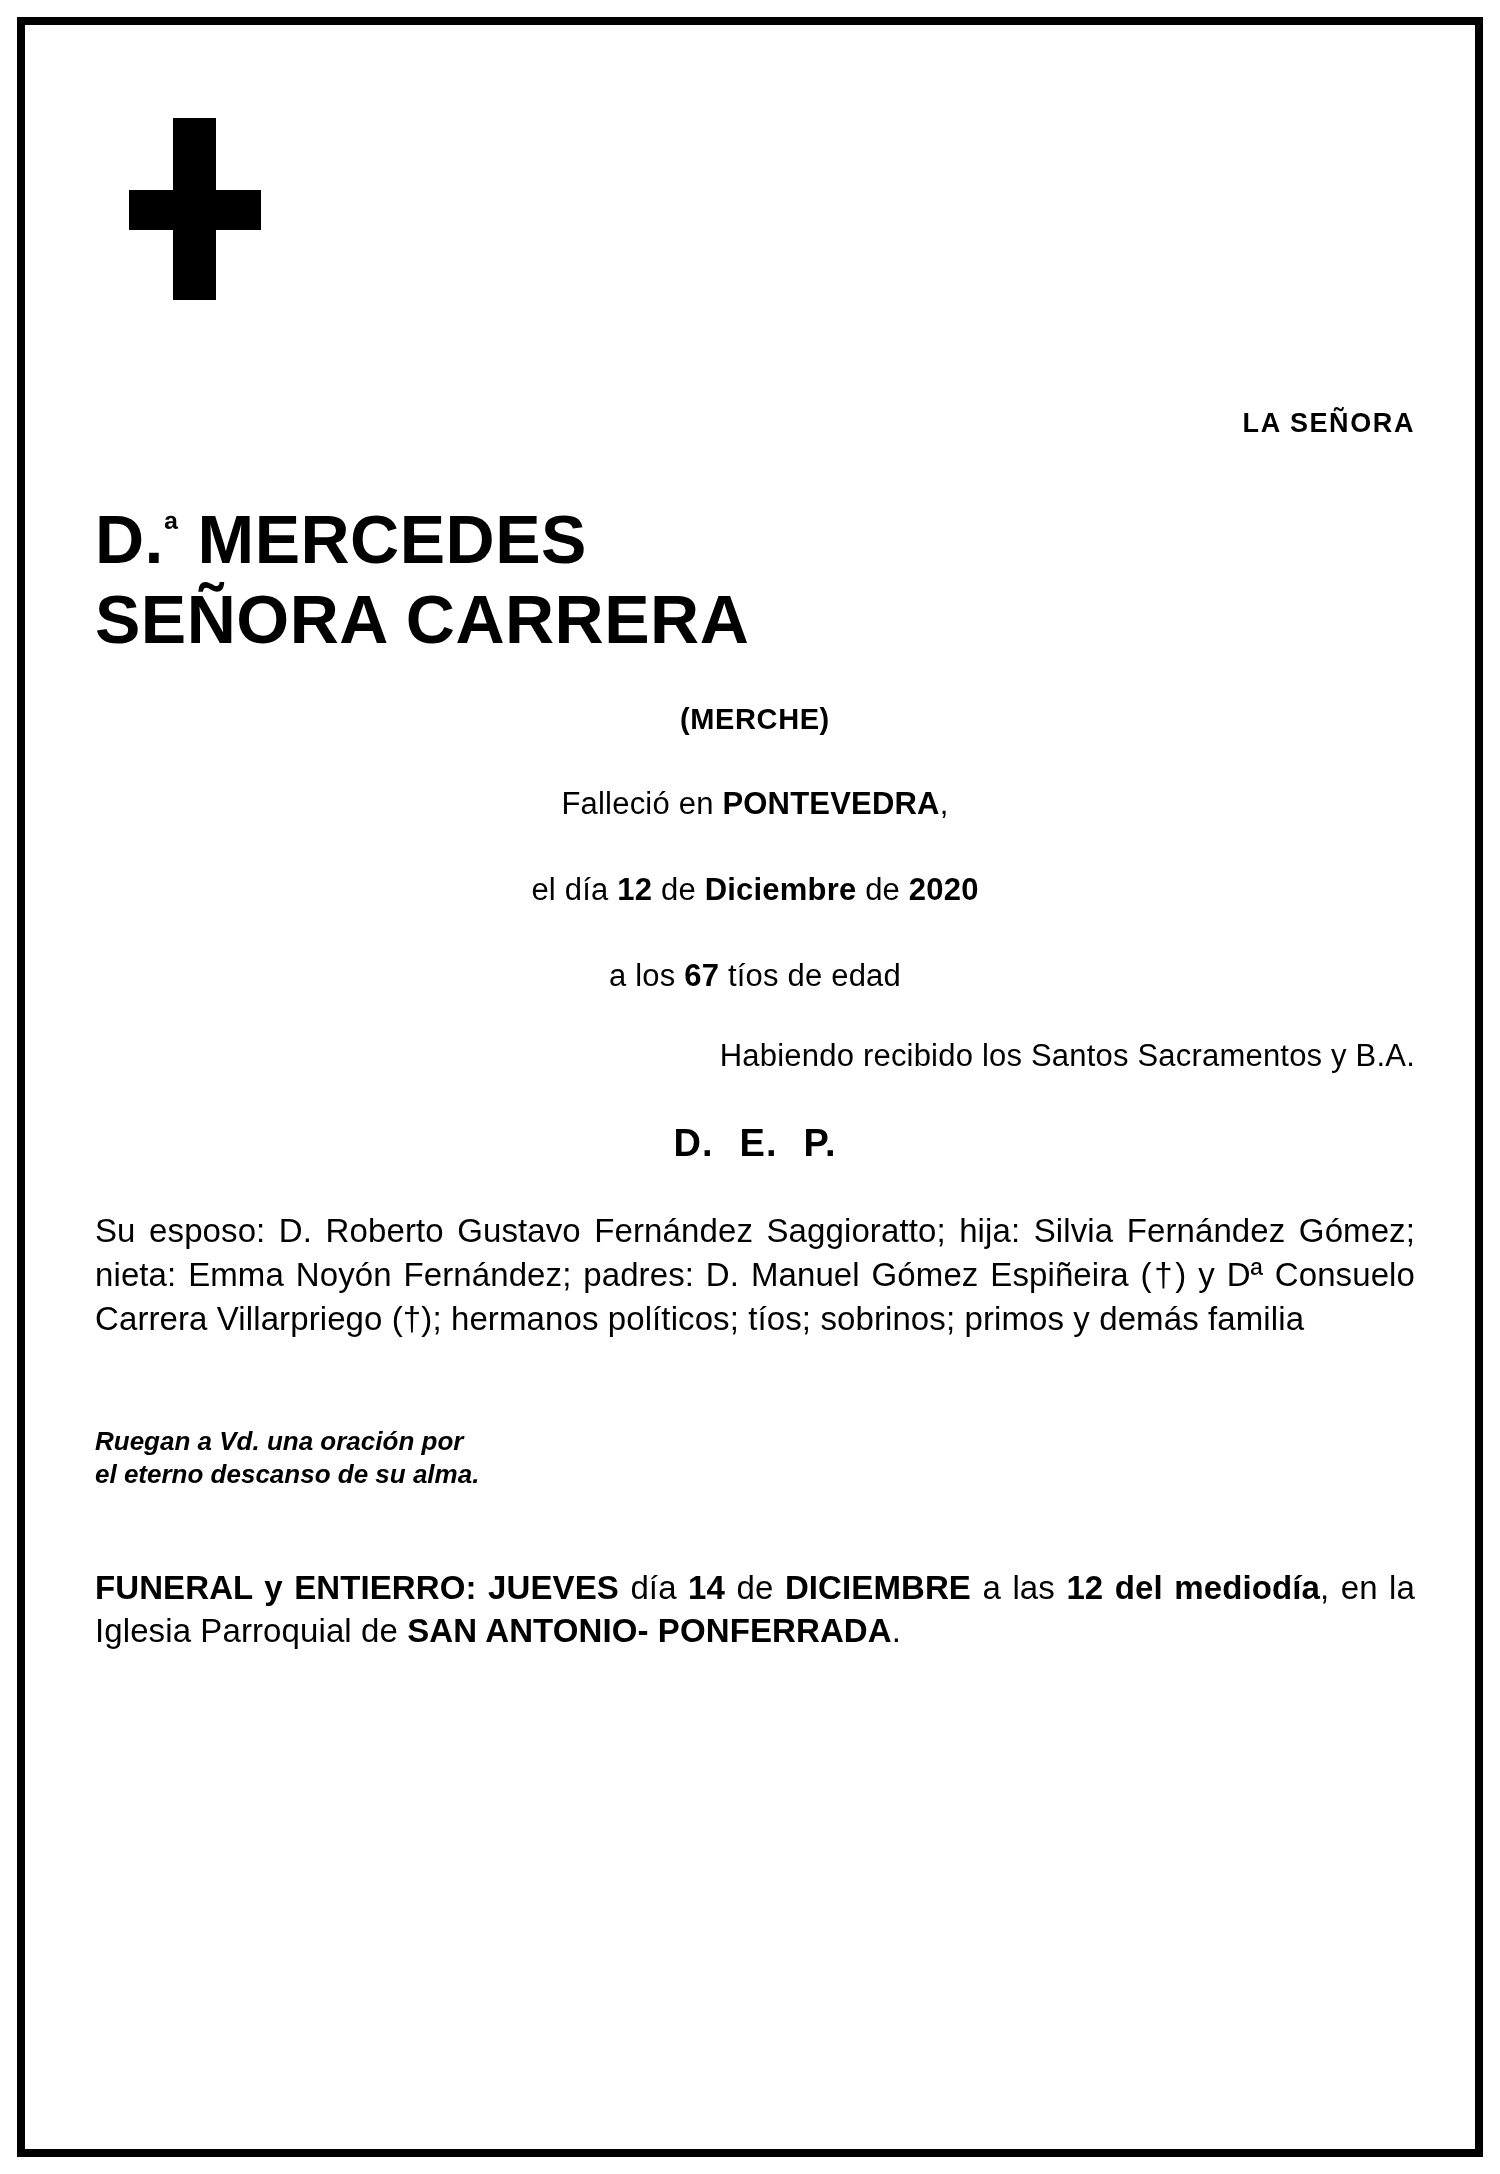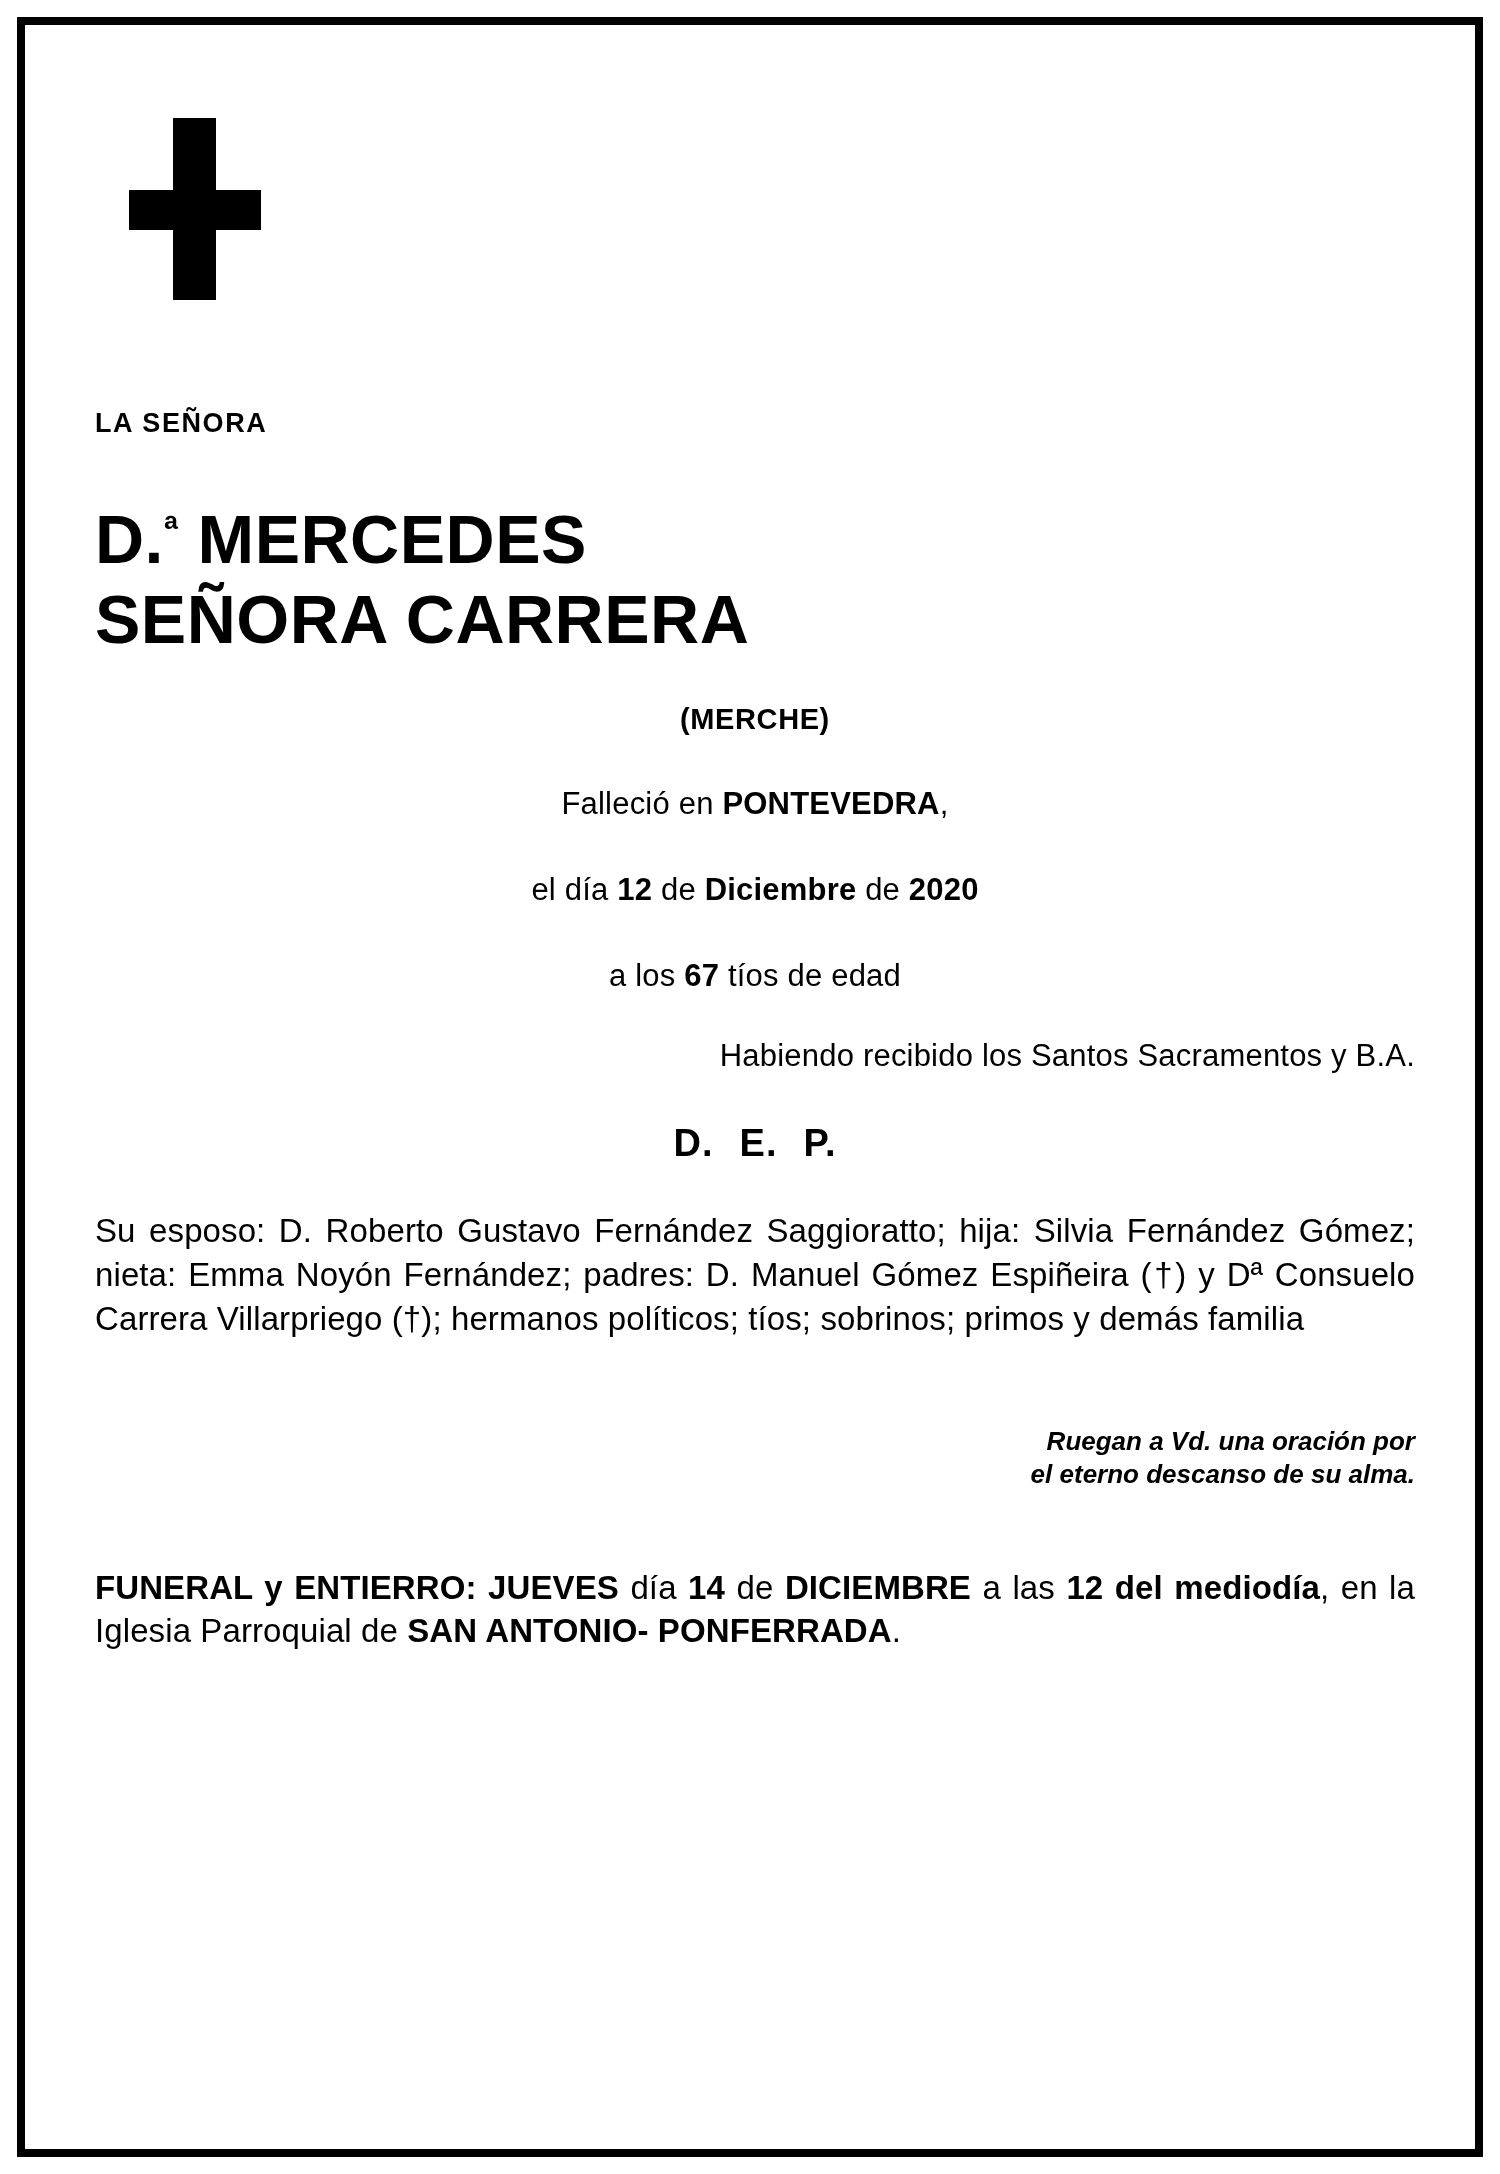--- a/index.html
+++ b/index.html
@@ -54,21 +54,21 @@
     position: absolute;
     left: 14px;
     top: 130px;
     width: 132px;
     height: 40px;
     background: #000000;
   }
 
   
   .la-senora {
-    text-align: left;
+    text-align: right;
     font-weight: bold;
     font-size: 27px;
     letter-spacing: 1.6px;
     margin-top: 148px;
   }
   .name-block {
     text-align: left;
     font-weight: bold;
     font-size: 68px;
     line-height: 1.18;
@@ -114,21 +114,21 @@
   .family {
     font-size: 33px;
     font-weight: 300;
     line-height: 1.33;
     text-align: justify;
     text-align-last: left;
     margin-top: 44px;
     letter-spacing: 0.1px;
   }
   .prayer {
-    text-align: right;
+    text-align: left;
     font-weight: bold;
     font-style: italic;
     font-size: 26px;
     line-height: 1.28;
     margin-top: 84px;
   }
   .prayer span { display: block; }
   .funeral {
     font-size: 33px;
     font-weight: bold;

